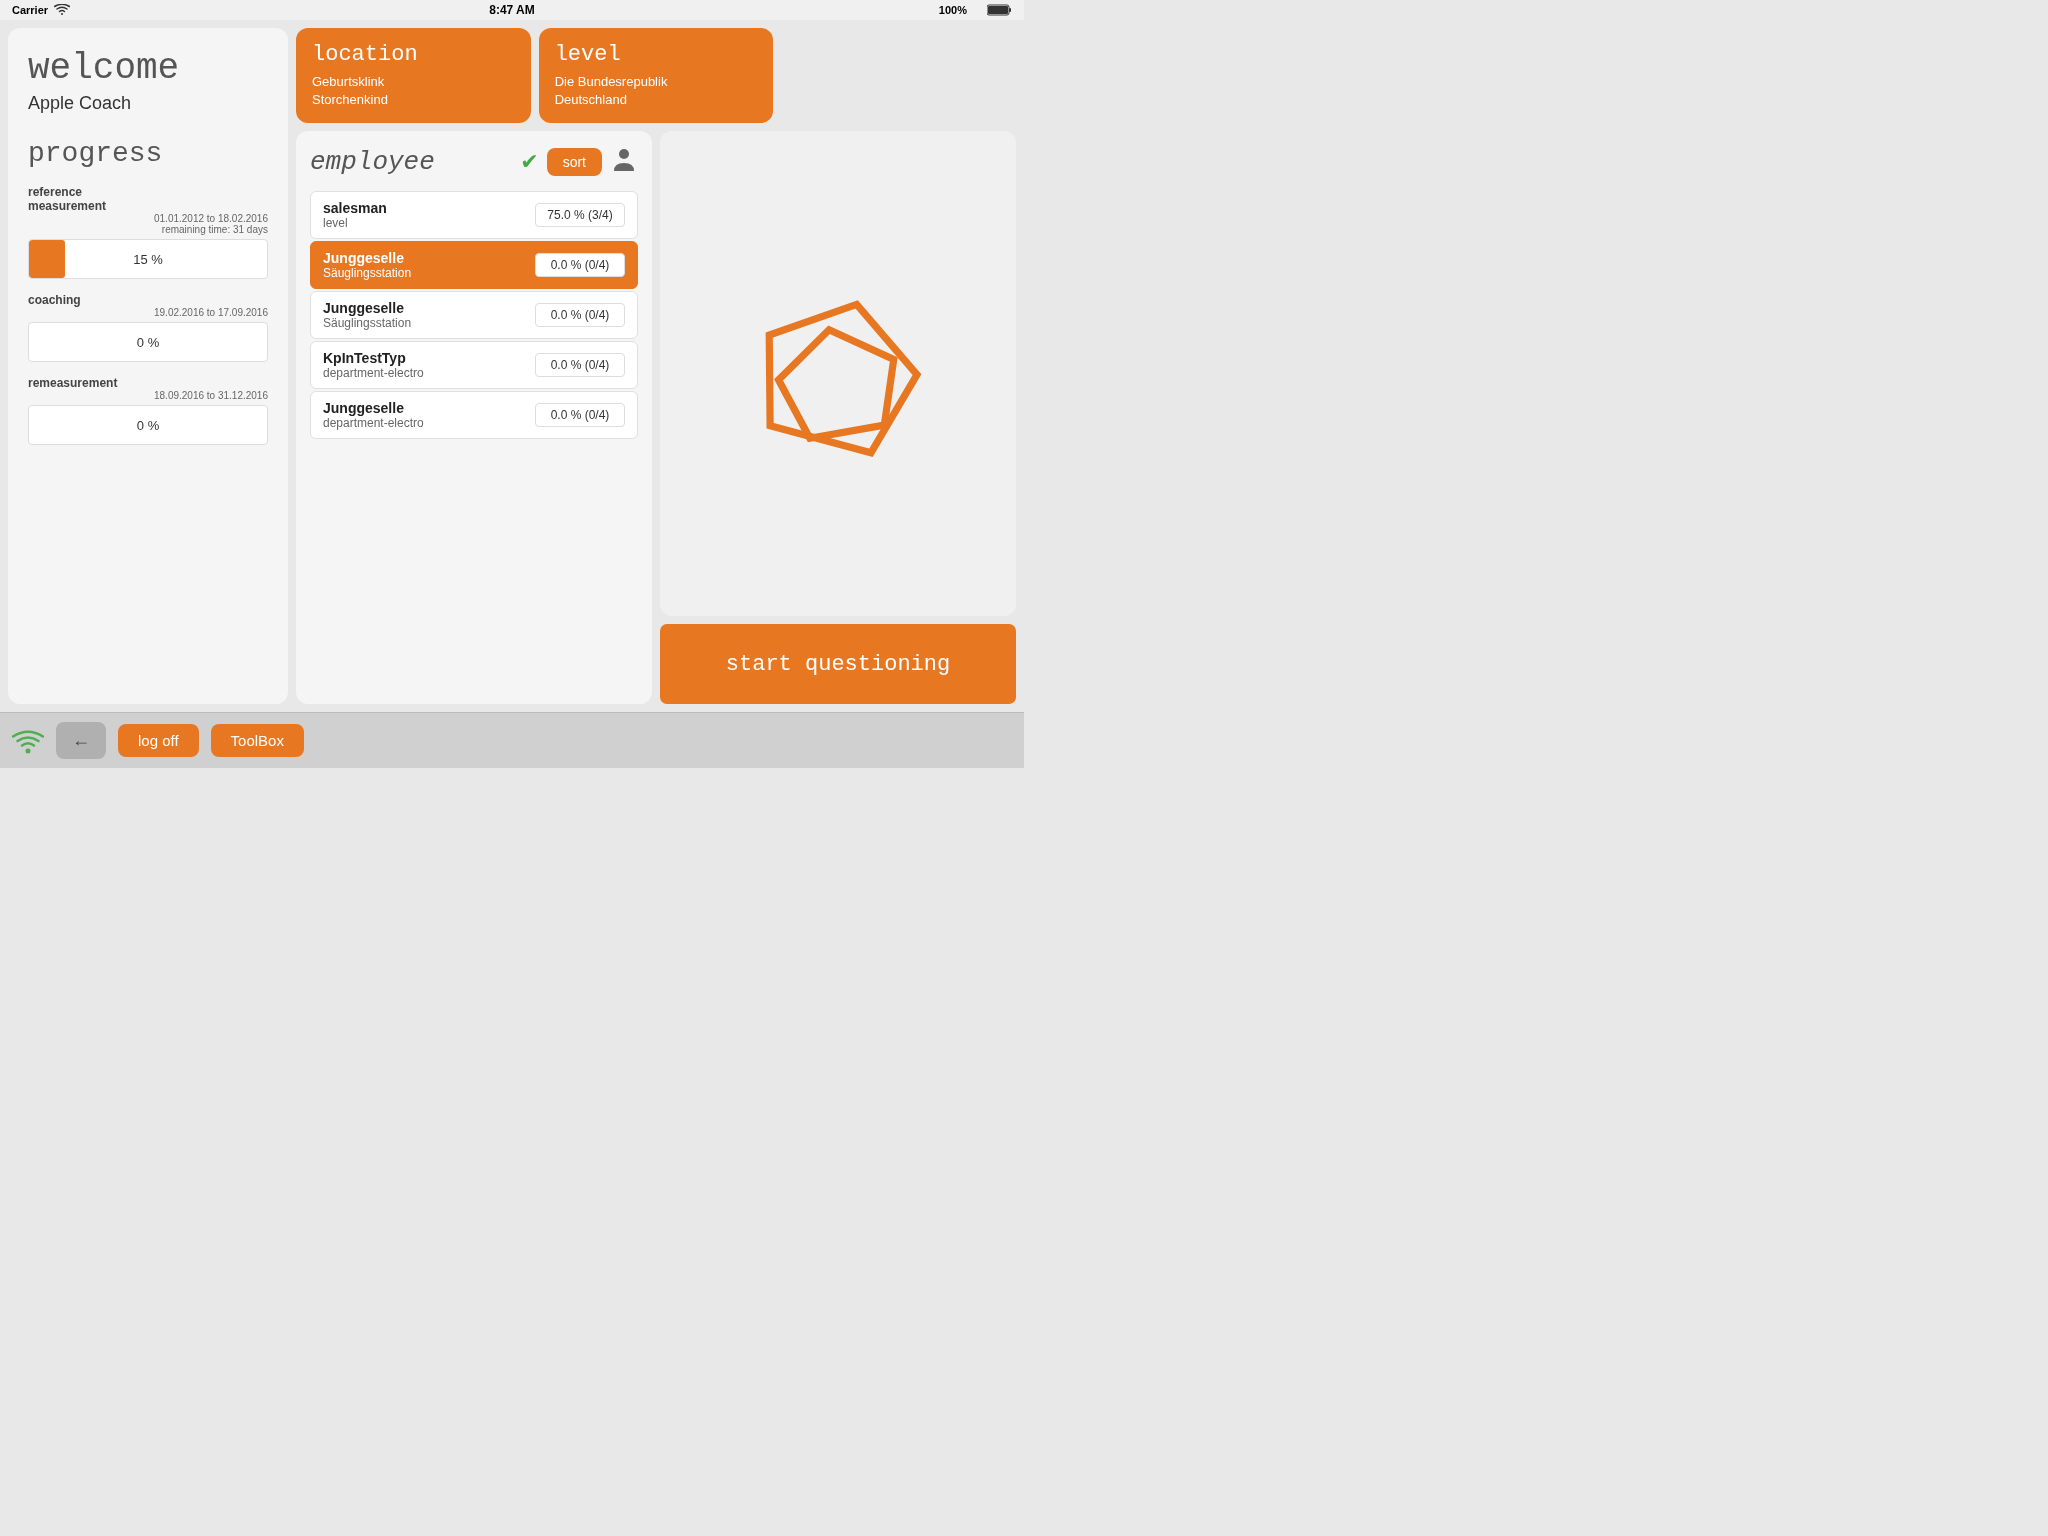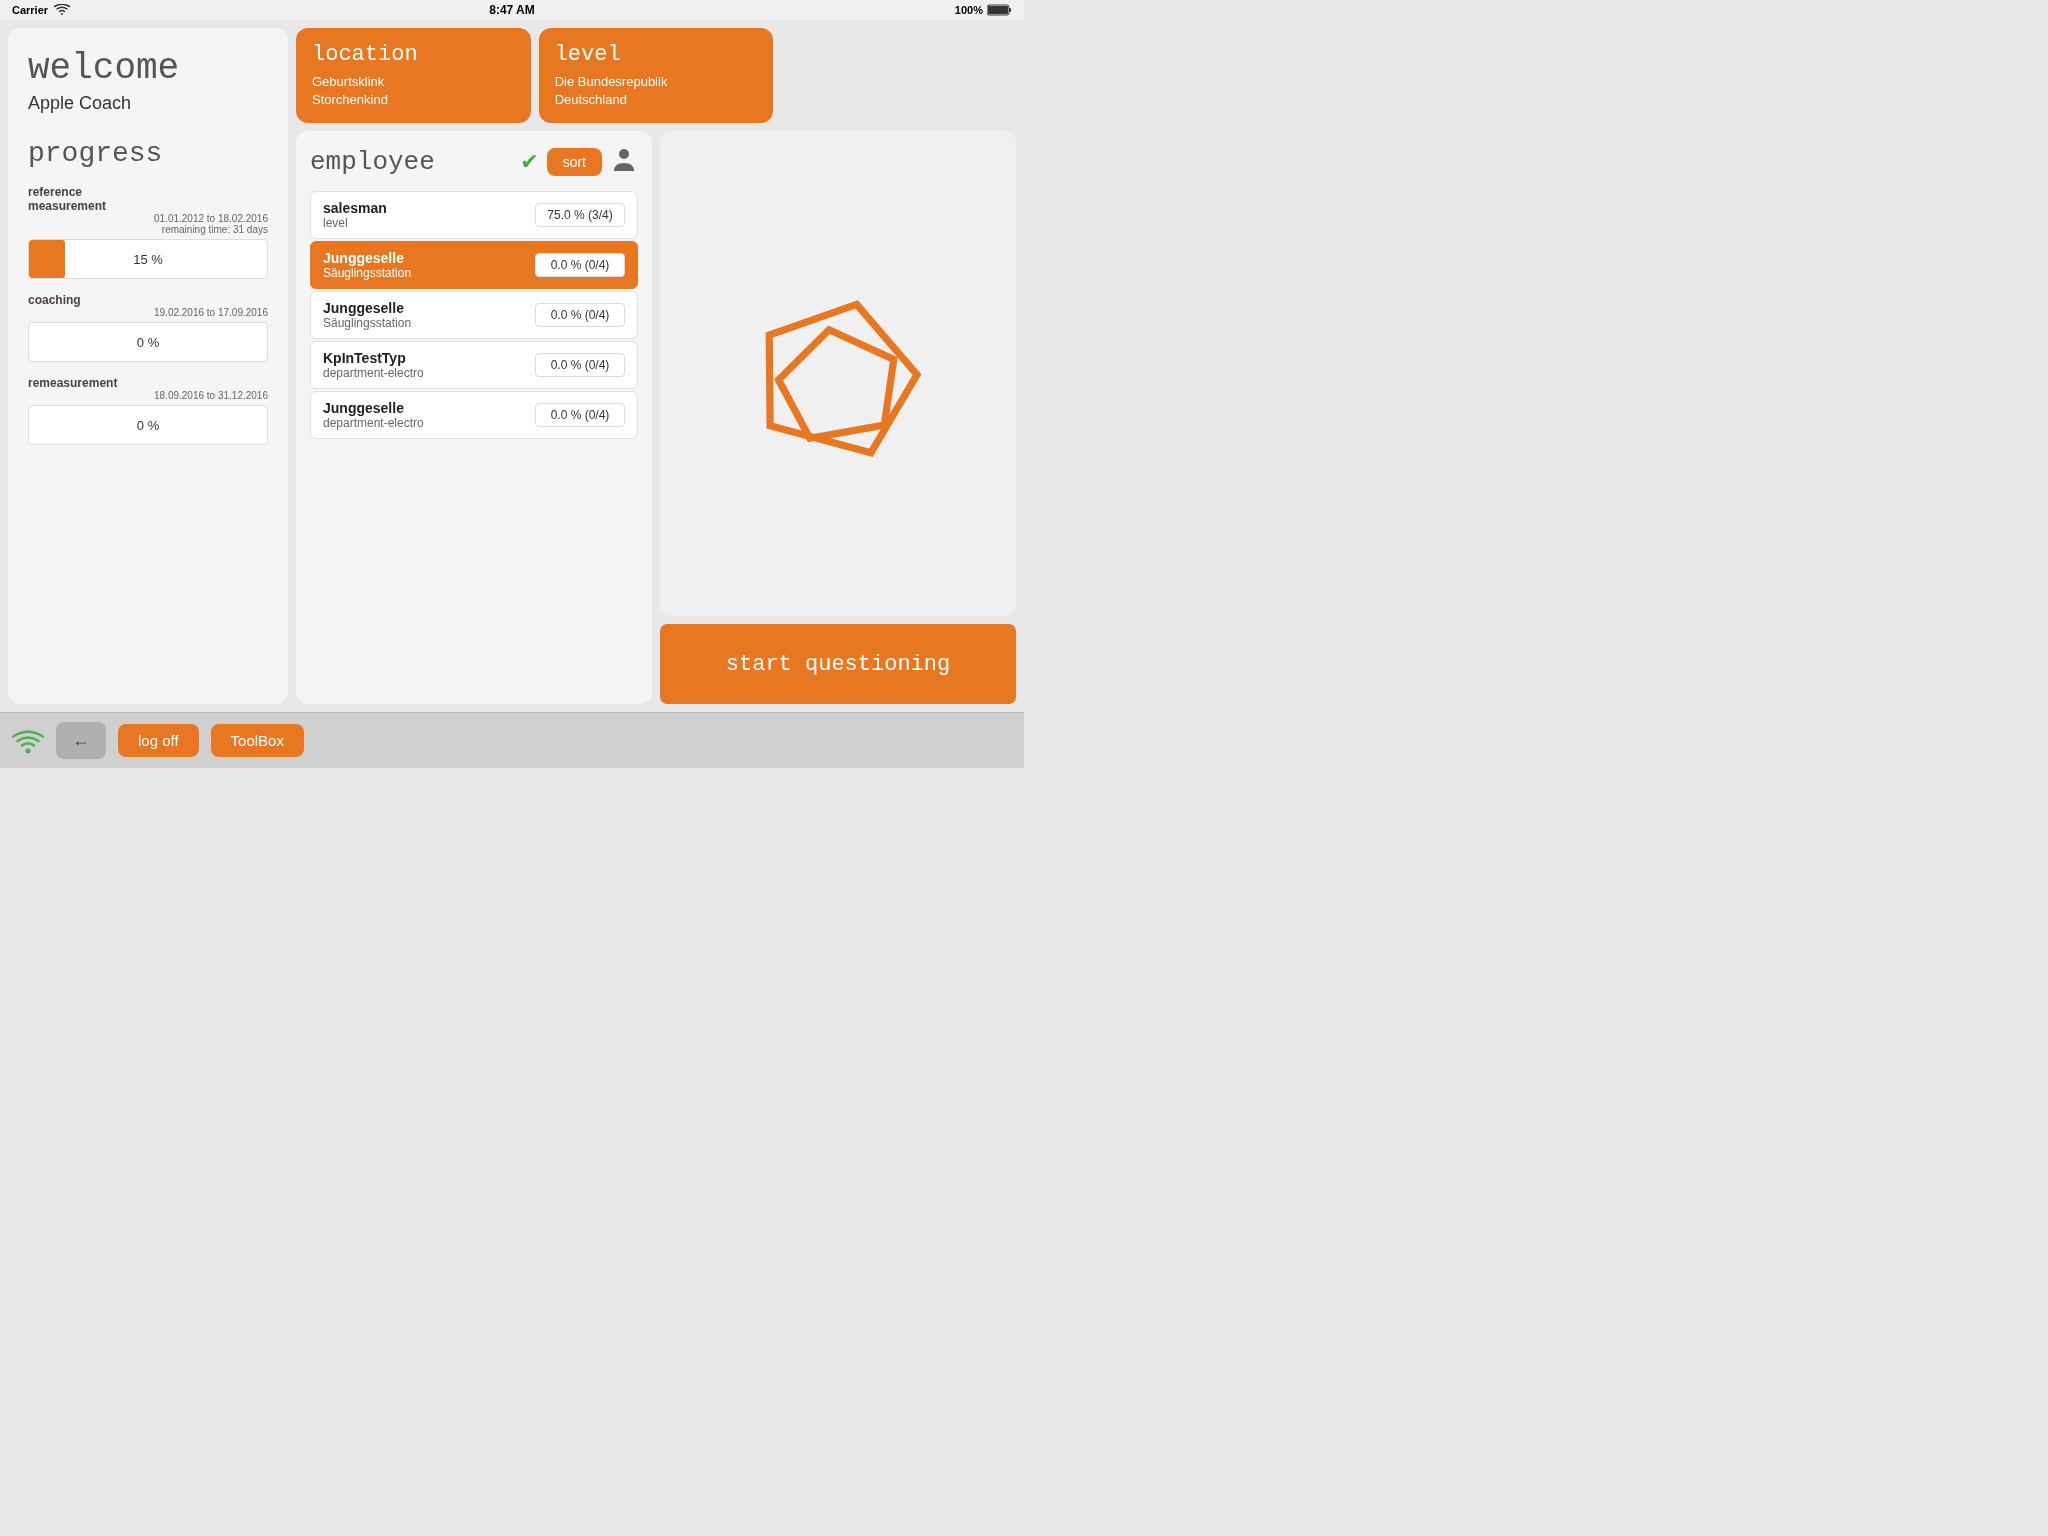--- a/index.html
+++ b/index.html
@@ -18,21 +18,21 @@
       height: 20px;
       display: flex;
       align-items: center;
       justify-content: space-between;
       padding: 0 12px;
       font-size: 11px;
       font-weight: 600;
     }
     .status-left { display: flex; align-items: center; gap: 6px; }
     .status-center { position: absolute; left: 50%; transform: translateX(-50%); font-size: 12px; font-weight: 600; }
-    .status-right { display: flex; align-items: flex-start; gap: 4px; font-size: 11px; }
+    .status-right { display: flex; align-items: flex-start; gap: 20px; font-size: 11px; }
 
     
     .main-area {
       padding: 8px;
       display: grid;
       grid-template-columns: 280px 1fr 1fr;
       grid-template-rows: auto 1fr;
       gap: 8px;
       height: calc(768px - 20px - 56px);
     }
@@ -147,20 +147,21 @@
       align-items: center;
       margin-bottom: 12px;
       gap: 8px;
     }
     .employee-title {
       font-size: 26px;
       font-weight: 300;
       font-family: 'Courier New', monospace;
       color: #555;
       flex: 1;
+      font-style: italic;
     }
     .checkmark-icon {
       font-size: 22px;
       color: #4a4;
     }
     .sort-button {
       background: #e87722;
       color: white;
       border: none;
       border-radius: 8px;

